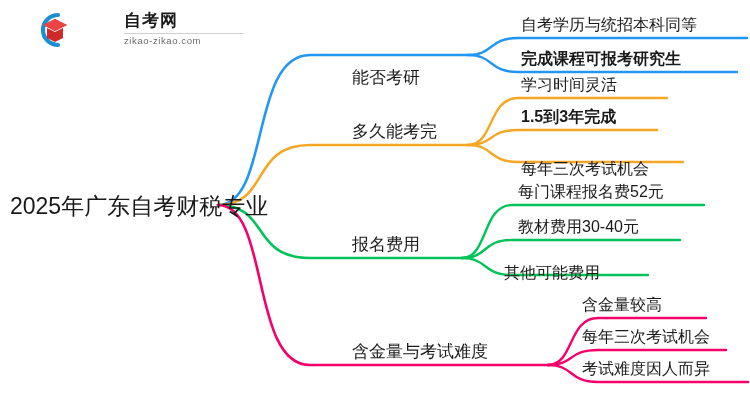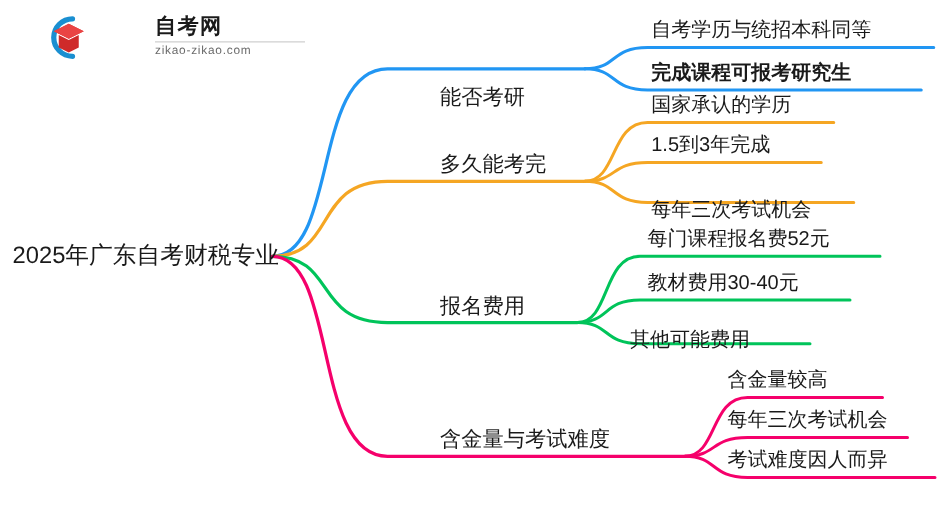--- a/index.html
+++ b/index.html
@@ -71,21 +71,21 @@
     width: 750px;
     height: 410px;
   }
   .node {
     position: absolute;
     white-space: nowrap;
     color: #1a1a1a;
     line-height: 1;
   }
   .node-root {
-    font-size: 19px;
+    font-size: 23px;
     left: 10px;
     top: 195px;
   }
   .node-l1 {
     font-size: 17px;
   }
   .node-l2 {
     font-size: 16px;
   }
 </style>
@@ -128,22 +128,22 @@
       <path d="M 548 365 C 574 365, 568 382, 598 382 L 748 382" fill="none" stroke="#F5006B" stroke-width="2.4" stroke-linecap="round"></path>
     </svg>
 
   <div class="node node-root">2025年广东自考财税专业</div>
 
   <div id="nodes-layer">
       <div class="node node-l1" style="left: 352px; top: 33px; margin-top: 36px;">能否考研</div>
       <div class="node node-l2" style="left: 521px; top: 17px;">自考学历与统招本科同等</div>
       <div class="node node-l2" style="left: 521px; top: 51px; font-weight: bold;">完成课程可报考研究生</div>
       <div class="node node-l1" style="left: 352px; top: 123px;">多久能考完</div>
-      <div class="node node-l2" style="left: 521px; top: 77px;">国家承认的学历</div>
-      <div class="node node-l2" style="left: 521px; top: 109px;">1.5到3年完成</div>
+      <div class="node node-l2" style="left: 521px; top: 77px;">学习时间灵活</div>
+      <div class="node node-l2" style="left: 521px; top: 109px; font-weight: bold;">1.5到3年完成</div>
       <div class="node node-l2" style="left: 521px; top: 141px; margin-top: 20px;">每年三次考试机会</div>
       <div class="node node-l1" style="left: 352px; top: 236px;">报名费用</div>
       <div class="node node-l2" style="left: 518px; top: 184px;">每门课程报名费52元</div>
       <div class="node node-l2" style="left: 518px; top: 219px;">教材费用30-40元</div>
       <div class="node node-l2" style="left: 504px; top: 254px; margin-top: 11px;">其他可能费用</div>
       <div class="node node-l1" style="left: 352px; top: 343px;">含金量与考试难度</div>
       <div class="node node-l2" style="left: 582px; top: 297px;">含金量较高</div>
       <div class="node node-l2" style="left: 582px; top: 329px;">每年三次考试机会</div>
       <div class="node node-l2" style="left: 582px; top: 361px;">考试难度因人而异</div>
     </div>

